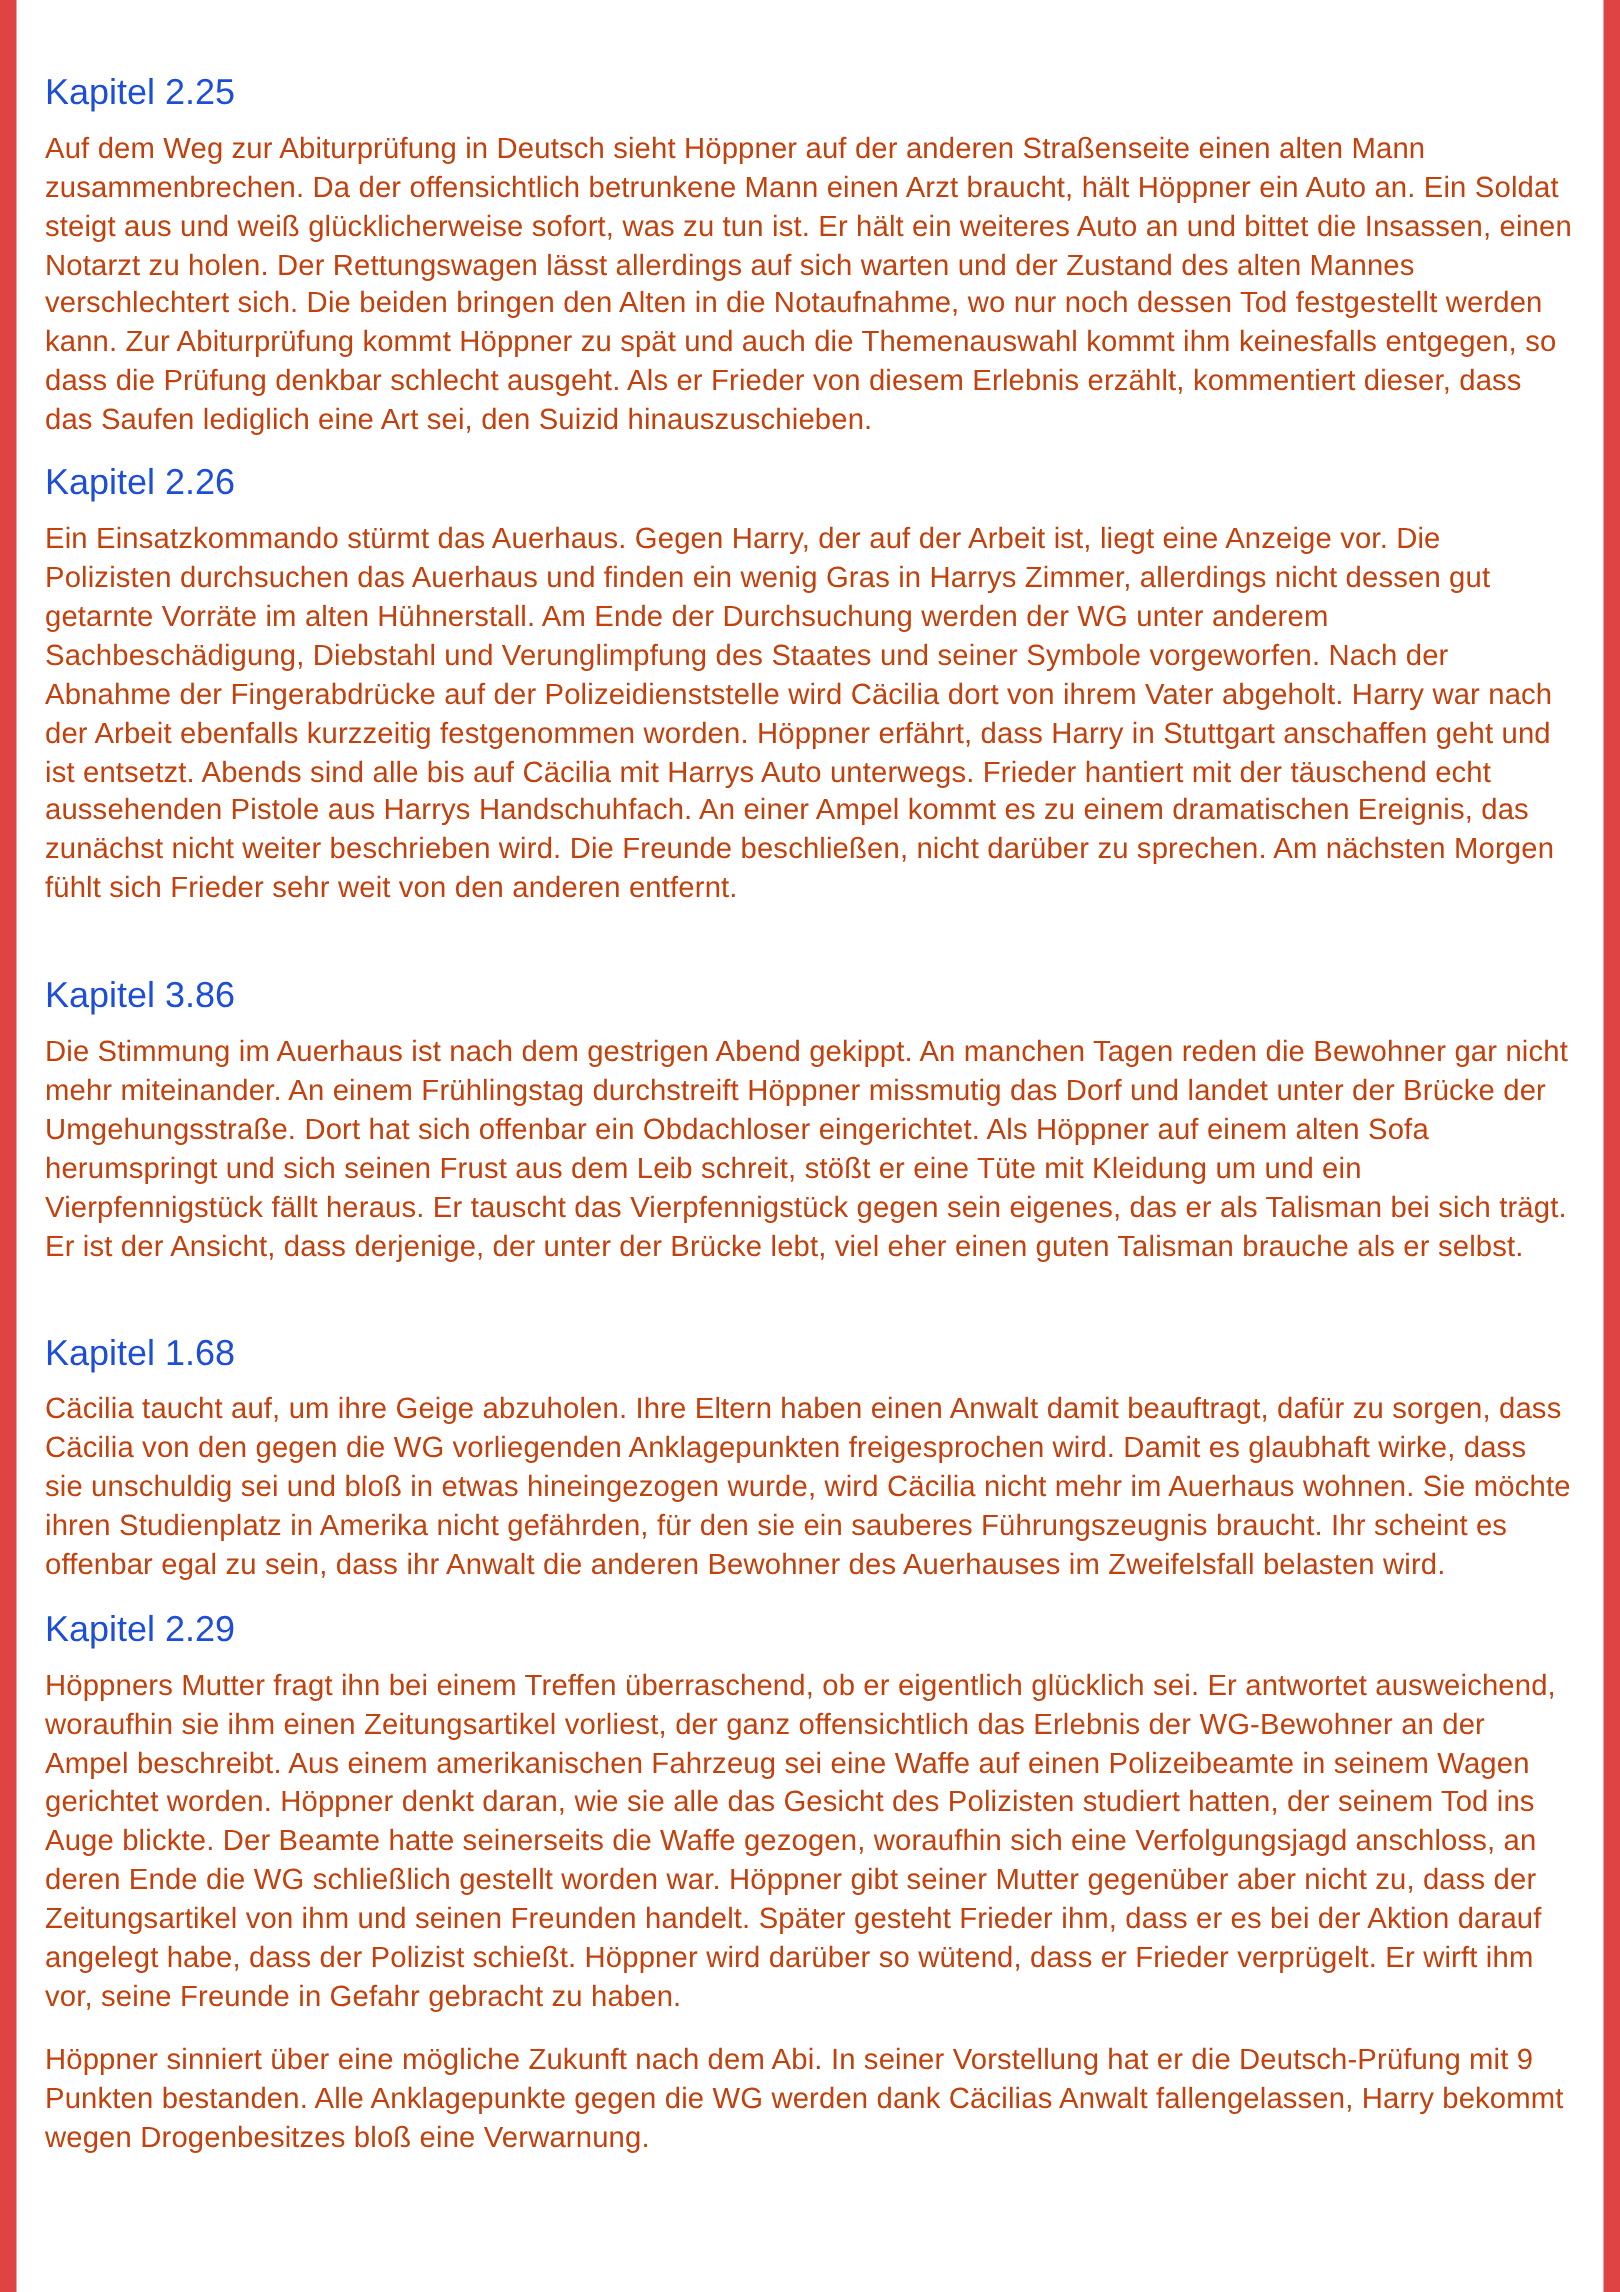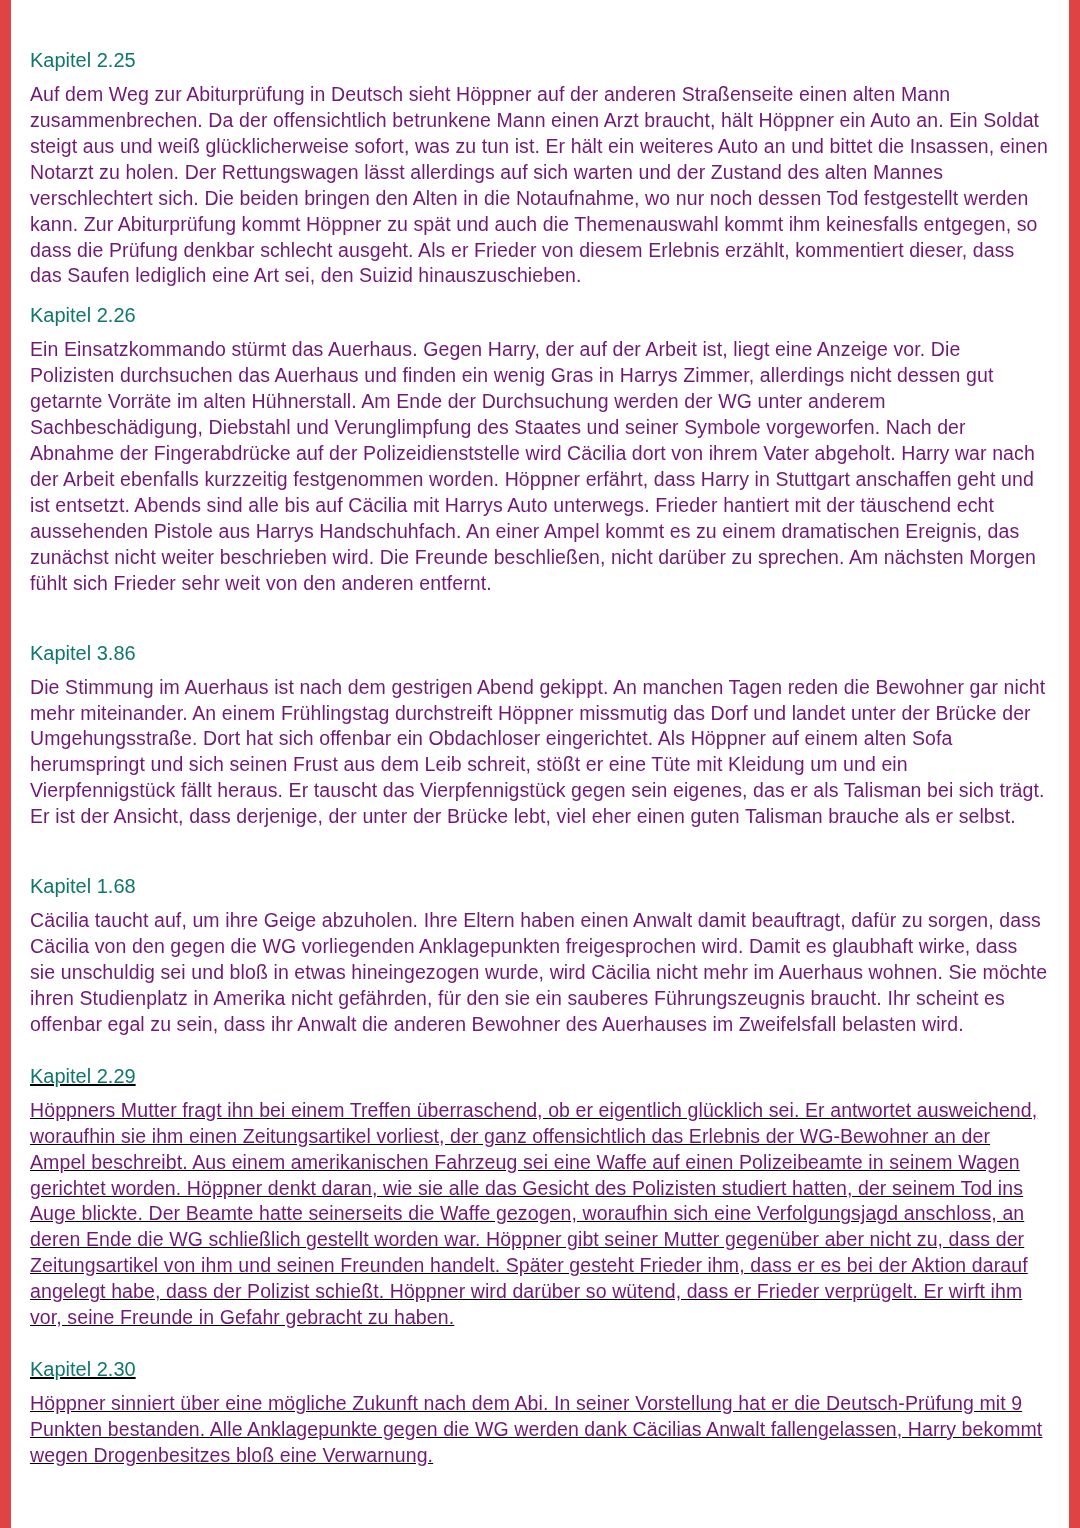--- a/index.html
+++ b/index.html
@@ -21,35 +21,35 @@
     bottom: 0;
     width: 11px;
     background: #e04343;
   }
   .accent-bar.left  { left: 0; }
   .accent-bar.right { right: 0; }
   .content {
     padding: 48px 32px 40px 30px;
   }
   .chapter-title {
-    color: #0f766e;
-    font-size: 20px;
+    color: #1d4ed8;
+    font-size: 24px;
     font-weight: 400;
     line-height: 1.2;
     margin-bottom: 10px;
   }
   .chapter-body {
-    color: #701a75;
+    color: #c2410c;
     font-size: 19.5px;
     line-height: 1.33;
     letter-spacing: 0.1px;
     text-align: left;
   }
   .chapter { margin-bottom: 14px; }
-  .chapter.gap-md { margin-top: 26px; text-decoration: underline; }
+  .chapter.gap-md { margin-top: 16px; }
   .chapter.gap-lg { margin-top: 44px; }
 </style>
 </head>
 <body>
 
 <div class="page">
   <div class="accent-bar left"></div>
   <div class="accent-bar right"></div>
 
   <div class="content">
@@ -73,18 +73,17 @@
       <h2 class="chapter-title">Kapitel 1.68</h2>
       <p class="chapter-body">Cäcilia taucht auf, um ihre Geige abzuholen. Ihre Eltern haben einen Anwalt damit beauftragt, dafür zu sorgen, dass Cäcilia von den gegen die WG vorliegenden Anklagepunkten freigesprochen wird. Damit es glaubhaft wirke, dass sie unschuldig sei und bloß in etwas hineingezogen wurde, wird Cäcilia nicht mehr im Auerhaus wohnen. Sie möchte ihren Studienplatz in Amerika nicht gefährden, für den sie ein sauberes Führungszeugnis braucht. Ihr scheint es offenbar egal zu sein, dass ihr Anwalt die anderen Bewohner des Auerhauses im Zweifelsfall belasten wird.</p>
     </div>
 
     <div class="chapter gap-md">
       <h2 class="chapter-title">Kapitel 2.29</h2>
       <p class="chapter-body">Höppners Mutter fragt ihn bei einem Treffen überraschend, ob er eigentlich glücklich sei. Er antwortet ausweichend, woraufhin sie ihm einen Zeitungsartikel vorliest, der ganz offensichtlich das Erlebnis der WG-Bewohner an der Ampel beschreibt. Aus einem amerikanischen Fahrzeug sei eine Waffe auf einen Polizeibeamte in seinem Wagen gerichtet worden. Höppner denkt daran, wie sie alle das Gesicht des Polizisten studiert hatten, der seinem Tod ins Auge blickte. Der Beamte hatte seinerseits die Waffe gezogen, woraufhin sich eine Verfolgungsjagd anschloss, an deren Ende die WG schließlich gestellt worden war. Höppner gibt seiner Mutter gegenüber aber nicht zu, dass der Zeitungsartikel von ihm und seinen Freunden handelt. Später gesteht Frieder ihm, dass er es bei der Aktion darauf angelegt habe, dass der Polizist schießt. Höppner wird darüber so wütend, dass er Frieder verprügelt. Er wirft ihm vor, seine Freunde in Gefahr gebracht zu haben.</p>
     </div>
 
     <div class="chapter gap-md">
-      <h2 class="chapter-title">Kapitel 2.30</h2>
       <p class="chapter-body">Höppner sinniert über eine mögliche Zukunft nach dem Abi. In seiner Vorstellung hat er die Deutsch-Prüfung mit 9 Punkten bestanden. Alle Anklagepunkte gegen die WG werden dank Cäcilias Anwalt fallengelassen, Harry bekommt wegen Drogenbesitzes bloß eine Verwarnung.</p>
     </div>
 
   </div>
 </div>
 
 </body></html>

